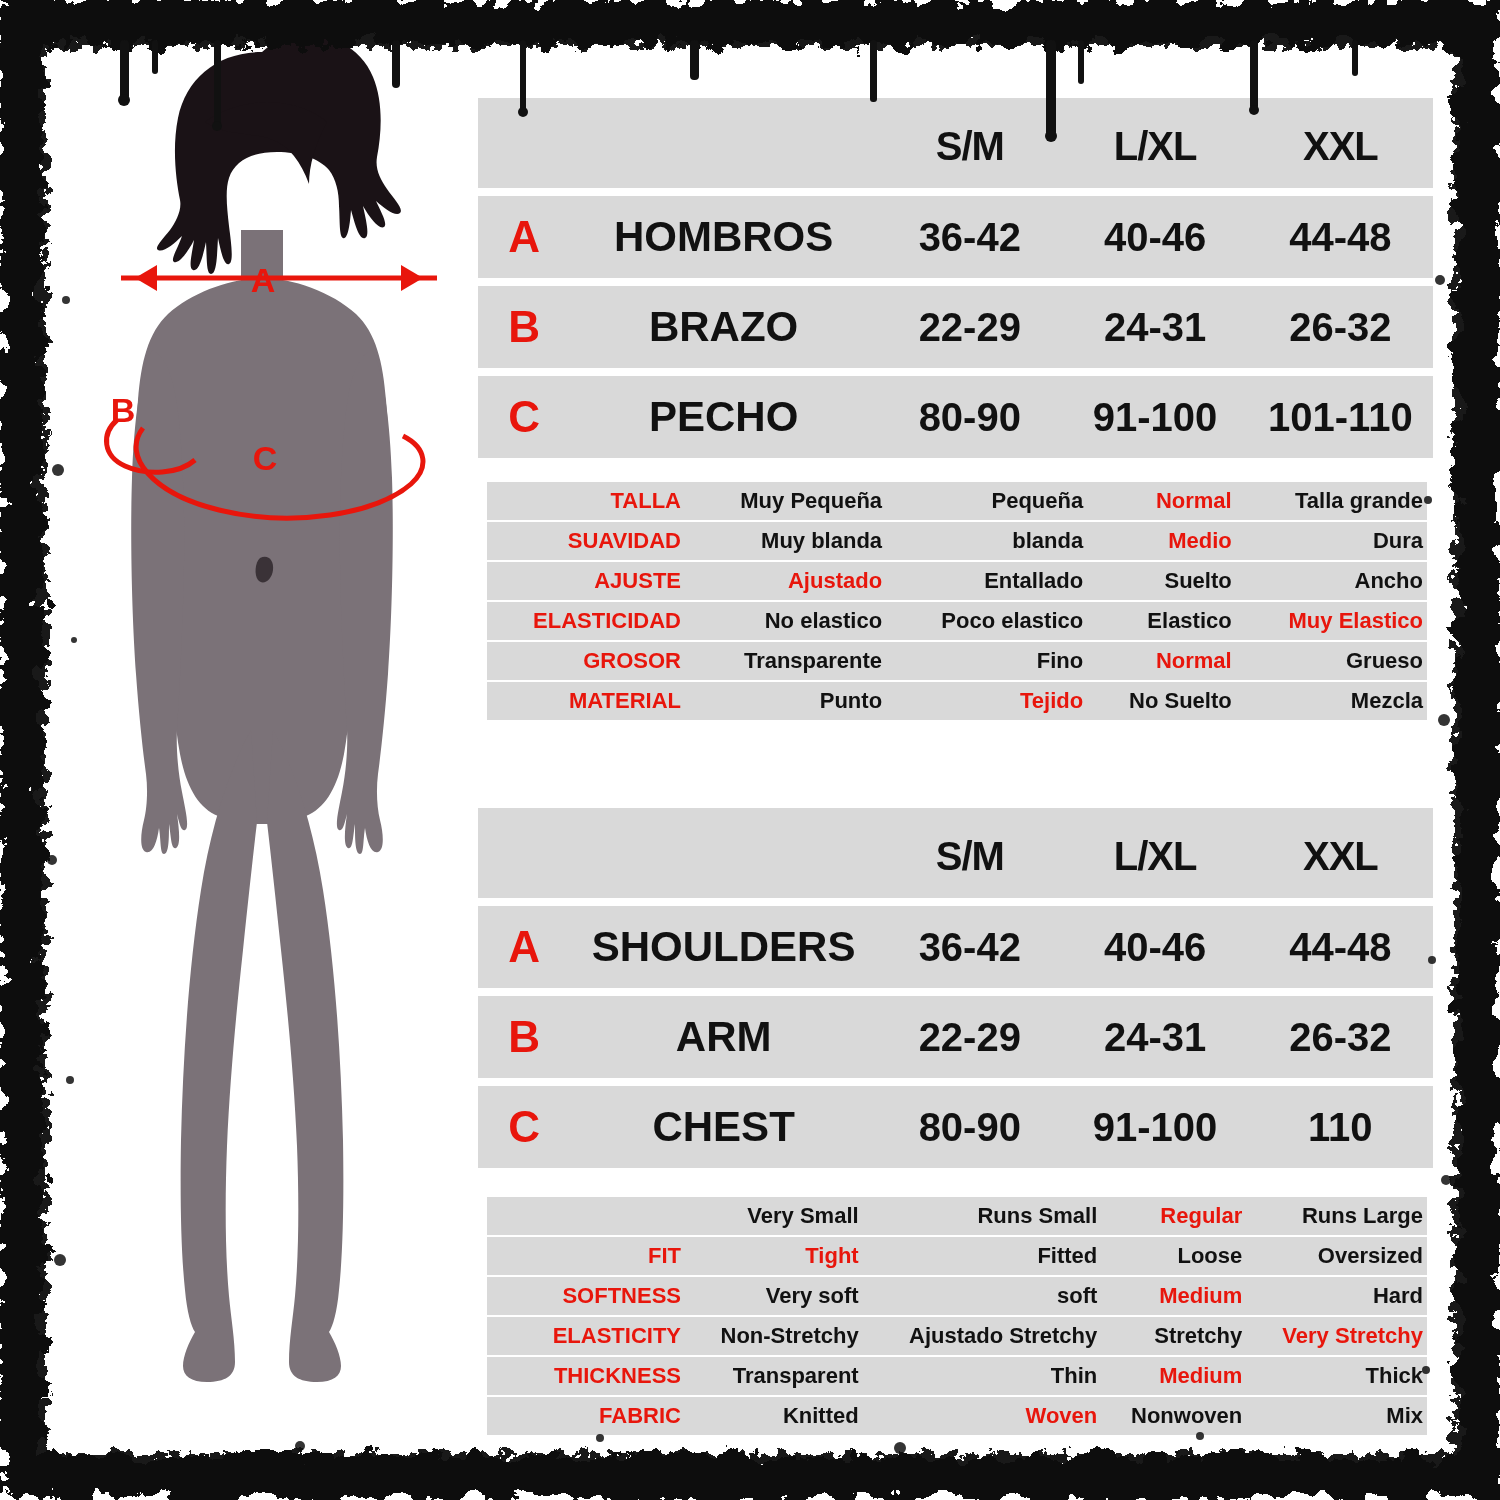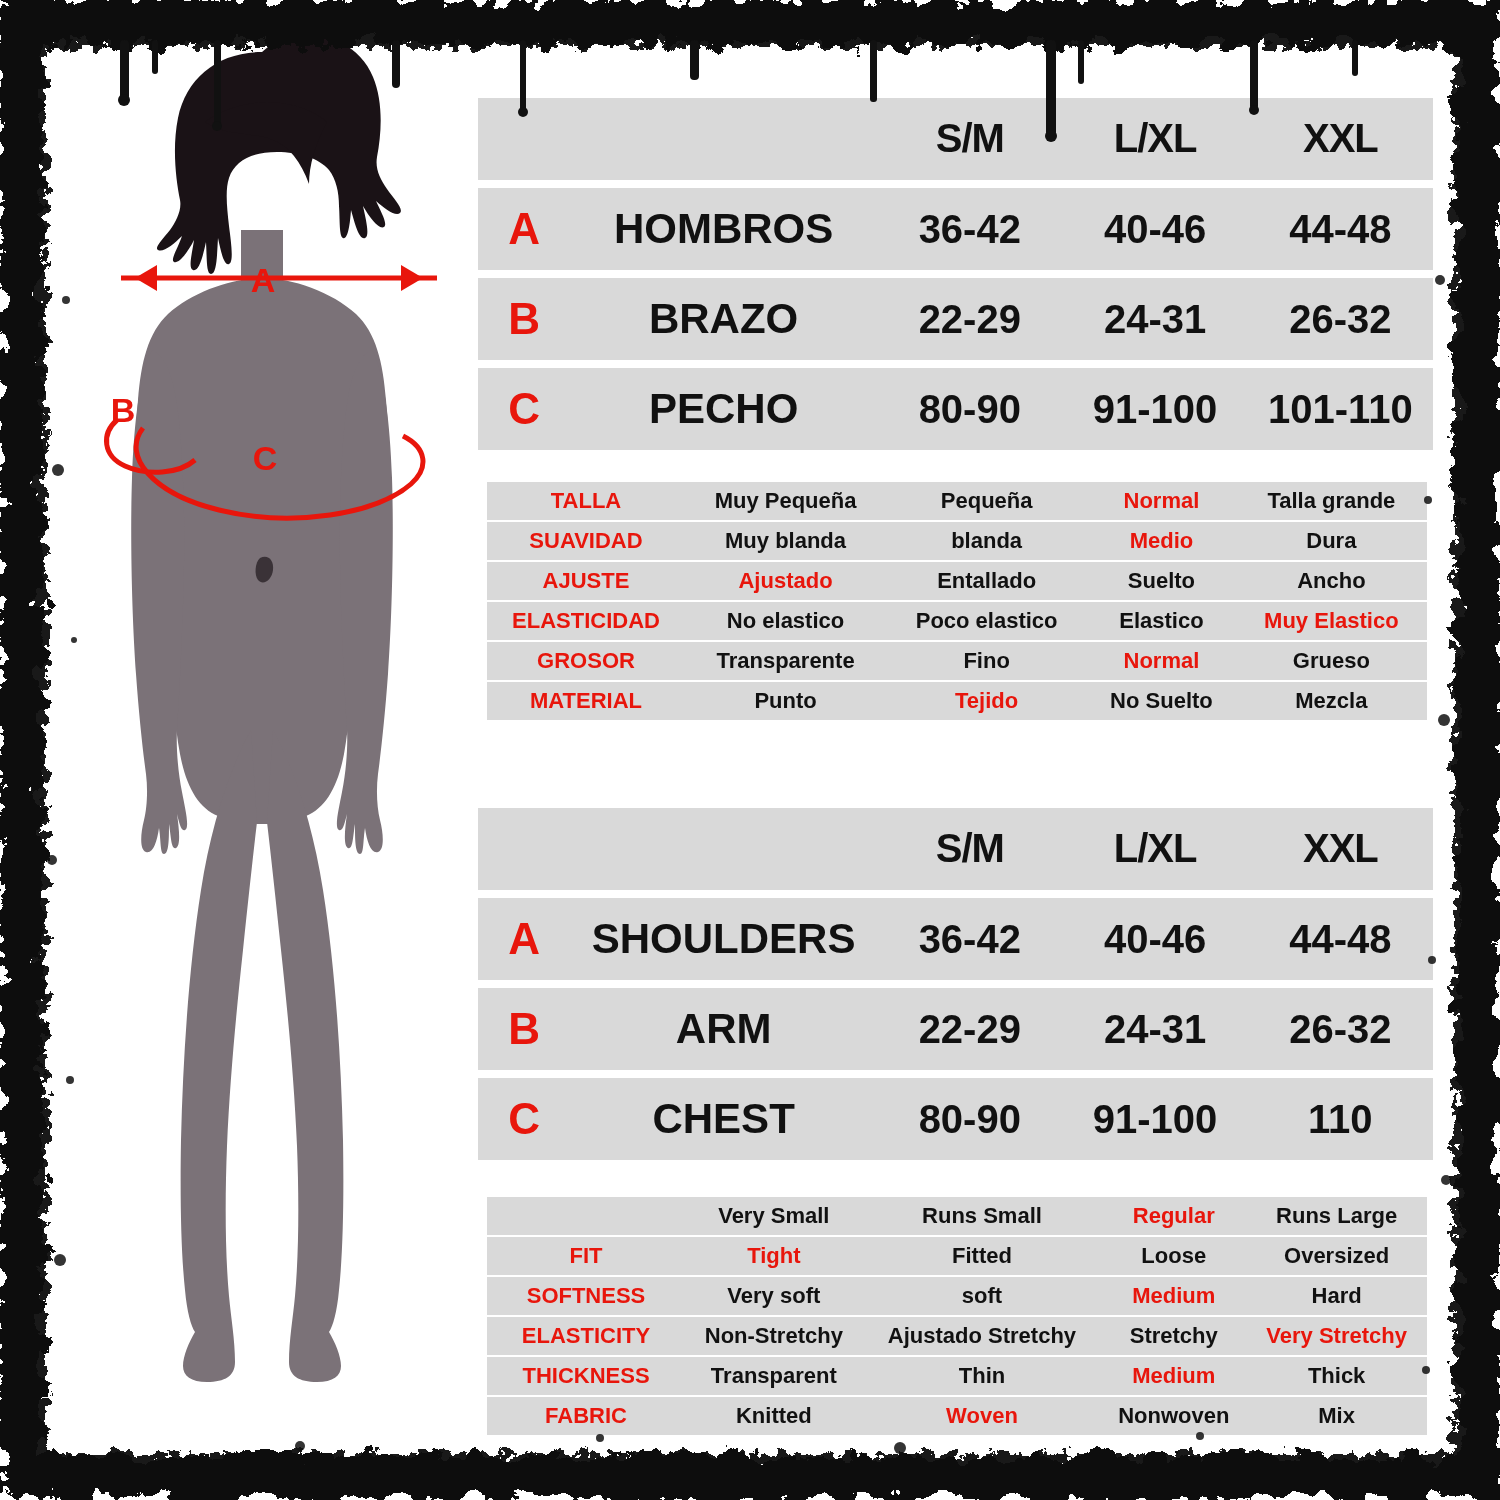--- a/index.html
+++ b/index.html
@@ -52,21 +52,21 @@
   }
   table.tight {
     border-spacing: 0 2px;
   }
 
   .hdr-row td {
     background: transparent;
     color: #e8160c;
     font-weight: bold;
     text-align: center;
-    padding: 0 0 2px 0;
+    padding: 8px 0 2px 0;
     font-size: 40px;
     letter-spacing: -1px;
   }
 
   .main-table td {
     background: #d9d9d9;
     height: 80px;
     text-align: center;
     vertical-align: middle;
     font-size: 40px;
@@ -84,21 +84,21 @@
   }
   .main-table td.val {
     font-size: 40px;
     font-weight: bold;
     margin-top: 16px;
   }
 
   .attr-table td {
     background: #d9d9d9;
     height: 34px;
-    text-align: center;
+    text-align: right;
     vertical-align: middle;
     font-size: 22px;
     color: #111111;
     font-weight: bold;
     padding: 2px 4px;
   }
   .attr-table td.lbl {
     color: #e8160c;
     width: 190px;
   }

